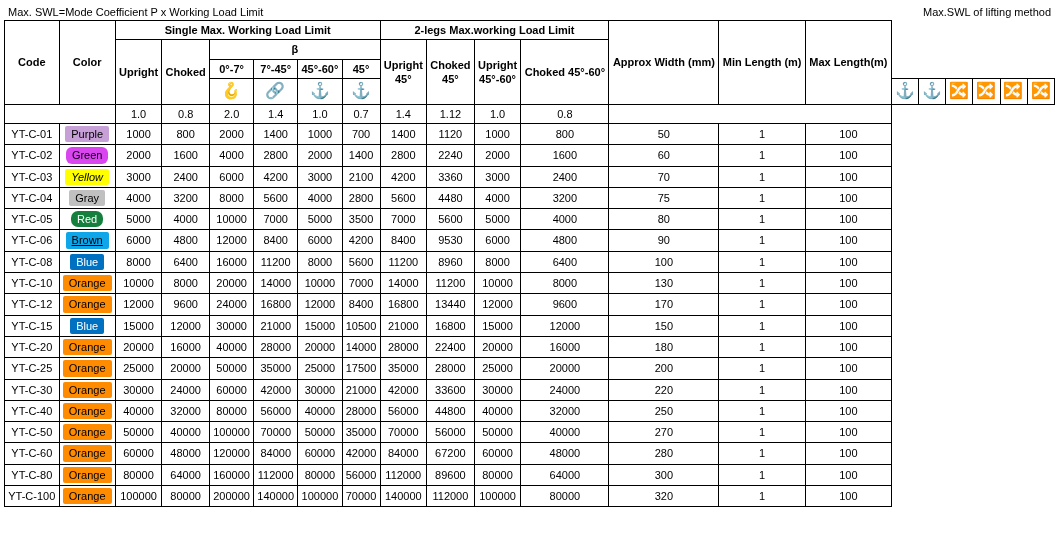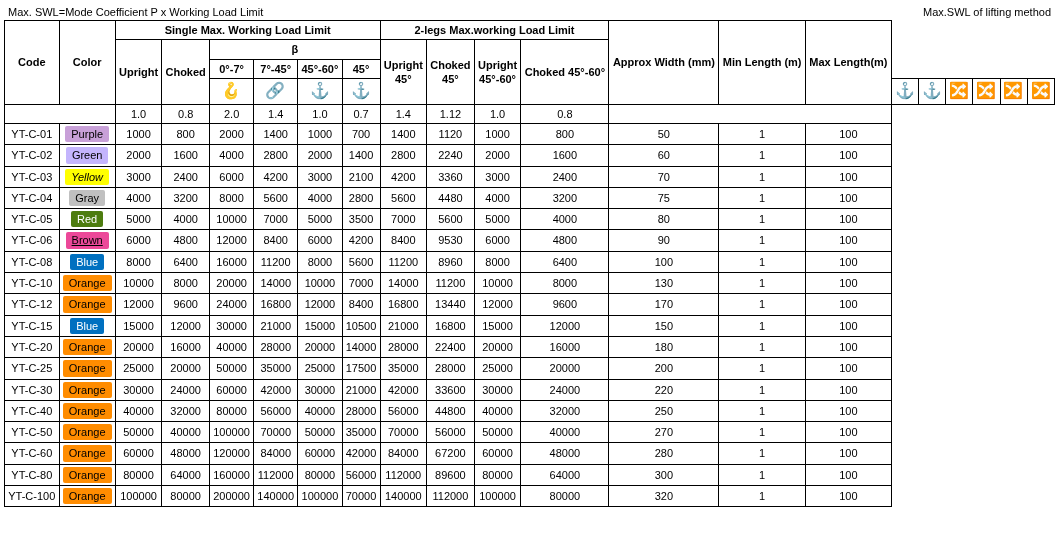--- a/index.html
+++ b/index.html
@@ -32,25 +32,25 @@
     }
     .color-cell {
       display: inline-block;
       padding: 1px 6px;
       border-radius: 2px;
       color: #000;
       font-weight: normal;
       text-align: center;
     }
     .color-purple { background-color: #c8a0d8; }
-    .color-green { background-color: #c4b5fd; }
+    .color-green { background-color: #d946ef; border-radius: 6px; }
     .color-yellow { background-color: #ffff00; font-style: italic; }
     .color-gray { background-color: #c0c0c0; }
-    .color-red { background-color: #4d7c0f; color: #fff; }
-    .color-brown { background-color: #ec4899; text-decoration: underline; }
+    .color-red { background-color: #15803d; color: #fff; border-radius: 7px; }
+    .color-brown { background-color: #0ea5e9; text-decoration: underline; }
     .color-blue { background-color: #0070c0; color: #fff; }
     .color-orange { background-color: #ff8c00; }
     .icon-cell {
       font-size: 16px;
     }
   </style>
 </head>
 <body>
 
 <div class="page-wrapper">

